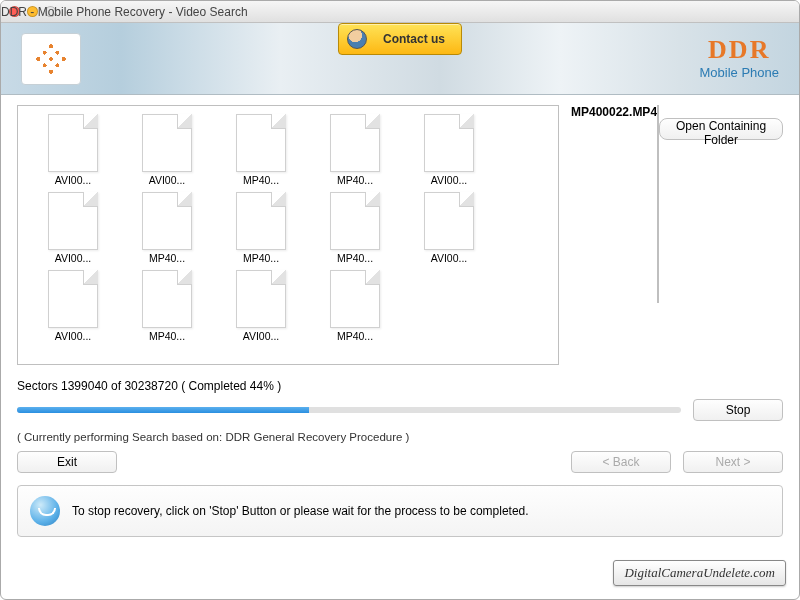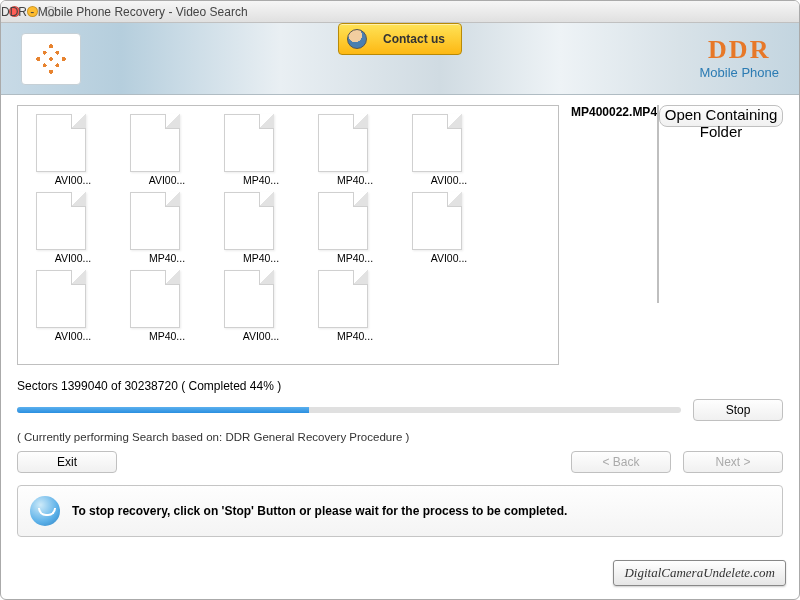--- a/index.html
+++ b/index.html
@@ -28,53 +28,53 @@
 }
 .contact-btn { position: absolute; left: 50%; transform: translateX(-50%); top: 0; background: linear-gradient(#ffe357, #fdb813); border: 1px solid #b88906; border-radius: 4px; padding: 5px 16px 5px 8px; display: flex; align-items: center; gap: 16px; font-size: 12px; font-weight: bold; color: #333; cursor: pointer; box-shadow: inset 0 1px 0 rgba(255,255,255,.5); }
 .contact-avatar { width: 20px; height: 20px; border-radius: 50%; background: radial-gradient(circle at 40% 30%, #f2cda0 40%, #4a7fb0 42%); border: 1px solid #555; }
 .brand { margin-left: auto; text-align: center; }
 .brand-ddr { font-size: 26px; font-weight: bold; letter-spacing: 2px; color: #e77828; line-height: 1; font-family: Georgia, serif; }
 .brand-sub { font-size: 13px; color: #2b7bb3; font-weight: 500; margin-top: 2px; }
 .content { padding: 10px 16px; }
 .main-row { display: flex; gap: 12px; height: 260px; }
 .file-panel { flex: 1; border: 1px solid #bfbfbf; background: #fff; padding: 8px 8px 0 18px; overflow: hidden; position: relative; }
 .file-grid { display: flex; flex-wrap: wrap; gap: 6px 20px; }
-.file-item { width: 74px; display: flex; flex-direction: column; }
+.file-item { width: 74px; display: flex; flex-direction: column; align-items: center; }
 .file-icon { width: 50px; height: 58px; border: 1px solid #d0d0d0; border-top-right-radius: 0; background: #fff; position: relative; margin-bottom: 2px; box-shadow: 1px 1px 2px rgba(0,0,0,.08); }
 .file-icon::before { content: ""; position: absolute; top: -1px; right: -1px; width: 14px; height: 14px; background: linear-gradient(135deg, #fff 48%, #e2e2e2 50%); border-bottom: 1px solid #d0d0d0; border-left: 1px solid #d0d0d0; }
 .file-label { font-size: 10.5px; text-align: center; white-space: nowrap; overflow: hidden; text-overflow: ellipsis; width: 100%; }
 .preview-col { width: 212px; display: flex; flex-direction: row; }
 .preview-title { font-size: 12px; font-weight: bold; margin-bottom: 4px; }
 .preview-box { border: 1px solid #bfbfbf; height: 198px; background: #000; position: relative; overflow: hidden; }
 .preview-img { width: 100%; height: calc(100% - 18px); background:
   radial-gradient(circle at 25% 35%, #f3c68a 12%, transparent 13%),
   radial-gradient(circle at 60% 30%, #e8a56c 10%, transparent 11%),
   radial-gradient(circle at 80% 50%, #d48c5a 11%, transparent 12%),
   radial-gradient(circle at 40% 70%, #f0b17a 14%, transparent 15%),
   linear-gradient(135deg, #e8534a 0%, #f0a848 20%, #e8c24a 35%, #7fb866 50%, #4a9fd0 65%, #b85fb8 80%, #e8534a 100%);
 }
 .preview-controls { position: absolute; bottom: 0; left: 0; right: 0; height: 18px; background: linear-gradient(#454545, #1e1e1e); display: flex; align-items: center; justify-content: space-between; padding: 0 6px; color: #ccc; font-size: 9px; }
 .pc-left, .pc-right { display: flex; gap: 8px; }
-.open-folder-btn { margin-top: 0; height: 22px; border: 1px solid #c0c0c0; border-radius: 8px; background: linear-gradient(#fefefe, #f0f0f0); font-size: 15px; cursor: pointer; }
+.open-folder-btn { margin-top: 13px; height: 22px; border: 1px solid #c0c0c0; border-radius: 8px; background: linear-gradient(#fefefe, #f0f0f0); font-size: 12px; cursor: pointer; }
 .progress-section { margin-top: 14px; }
 .progress-text { font-size: 12px; margin-bottom: 6px; }
 .progress-row { display: flex; align-items: center; gap: 12px; }
 .progress-bar { flex: 1; height: 6px; background: #e0e0e0; border-radius: 3px; overflow: hidden; }
 .progress-fill { height: 100%; width: 44%; background: linear-gradient(#5bb0ee, #2a8fe0); }
 .stop-btn { width: 90px; height: 22px; border: 1px solid #c0c0c0; border-radius: 4px; background: linear-gradient(#fefefe, #f0f0f0); font-size: 12px; cursor: pointer; }
 .search-info { font-size: 11.5px; color: #333; margin-top: 10px; }
 .button-row { display: flex; gap: 12px; margin-top: 8px; }
 .btn { width: 100px; height: 22px; border: 1px solid #c0c0c0; border-radius: 4px; background: linear-gradient(#fefefe, #f0f0f0); font-size: 12px; cursor: pointer; }
 .btn.primary { border-color: #4f9de8; box-shadow: 0 0 0 2px rgba(79,157,232,.3); }
 .btn.disabled { color: #aaa; cursor: default; }
 .spacer { flex: 1; }
 .info-box { margin-top: 12px; border: 1px solid #c5c5c5; border-radius: 4px; padding: 10px 12px; display: flex; align-items: center; gap: 12px; background: linear-gradient(#fefefe, #f4f4f4); }
 .info-icon { width: 30px; height: 30px; border-radius: 50%; background: radial-gradient(circle at 35% 30%, #cdeaf9, #5bb0e8 60%, #2a7fc0); position: relative; }
 .info-icon::before { content: ""; position: absolute; left: 8px; top: 12px; width: 14px; height: 6px; border: 2px solid #fff; border-top: none; border-radius: 0 0 8px 8px; }
-.info-text { font-size: 12px; font-weight: bold; }
+.info-text { font-size: 12px; }
 .watermark { position: absolute; bottom: 14px; right: 14px; background: linear-gradient(#fff, #e6e6e6); border: 1px solid #888; border-radius: 3px; padding: 4px 10px; font-size: 13px; font-style: italic; font-family: Georgia, serif; color: #333; box-shadow: 0 1px 2px rgba(0,0,0,.2); }
 </style>
 </head>
 <body>
 
 <div class="window">
   <div class="titlebar">
     <div class="traffic-lights">
       <div class="tl red"></div>
       <div class="tl yellow"></div>

